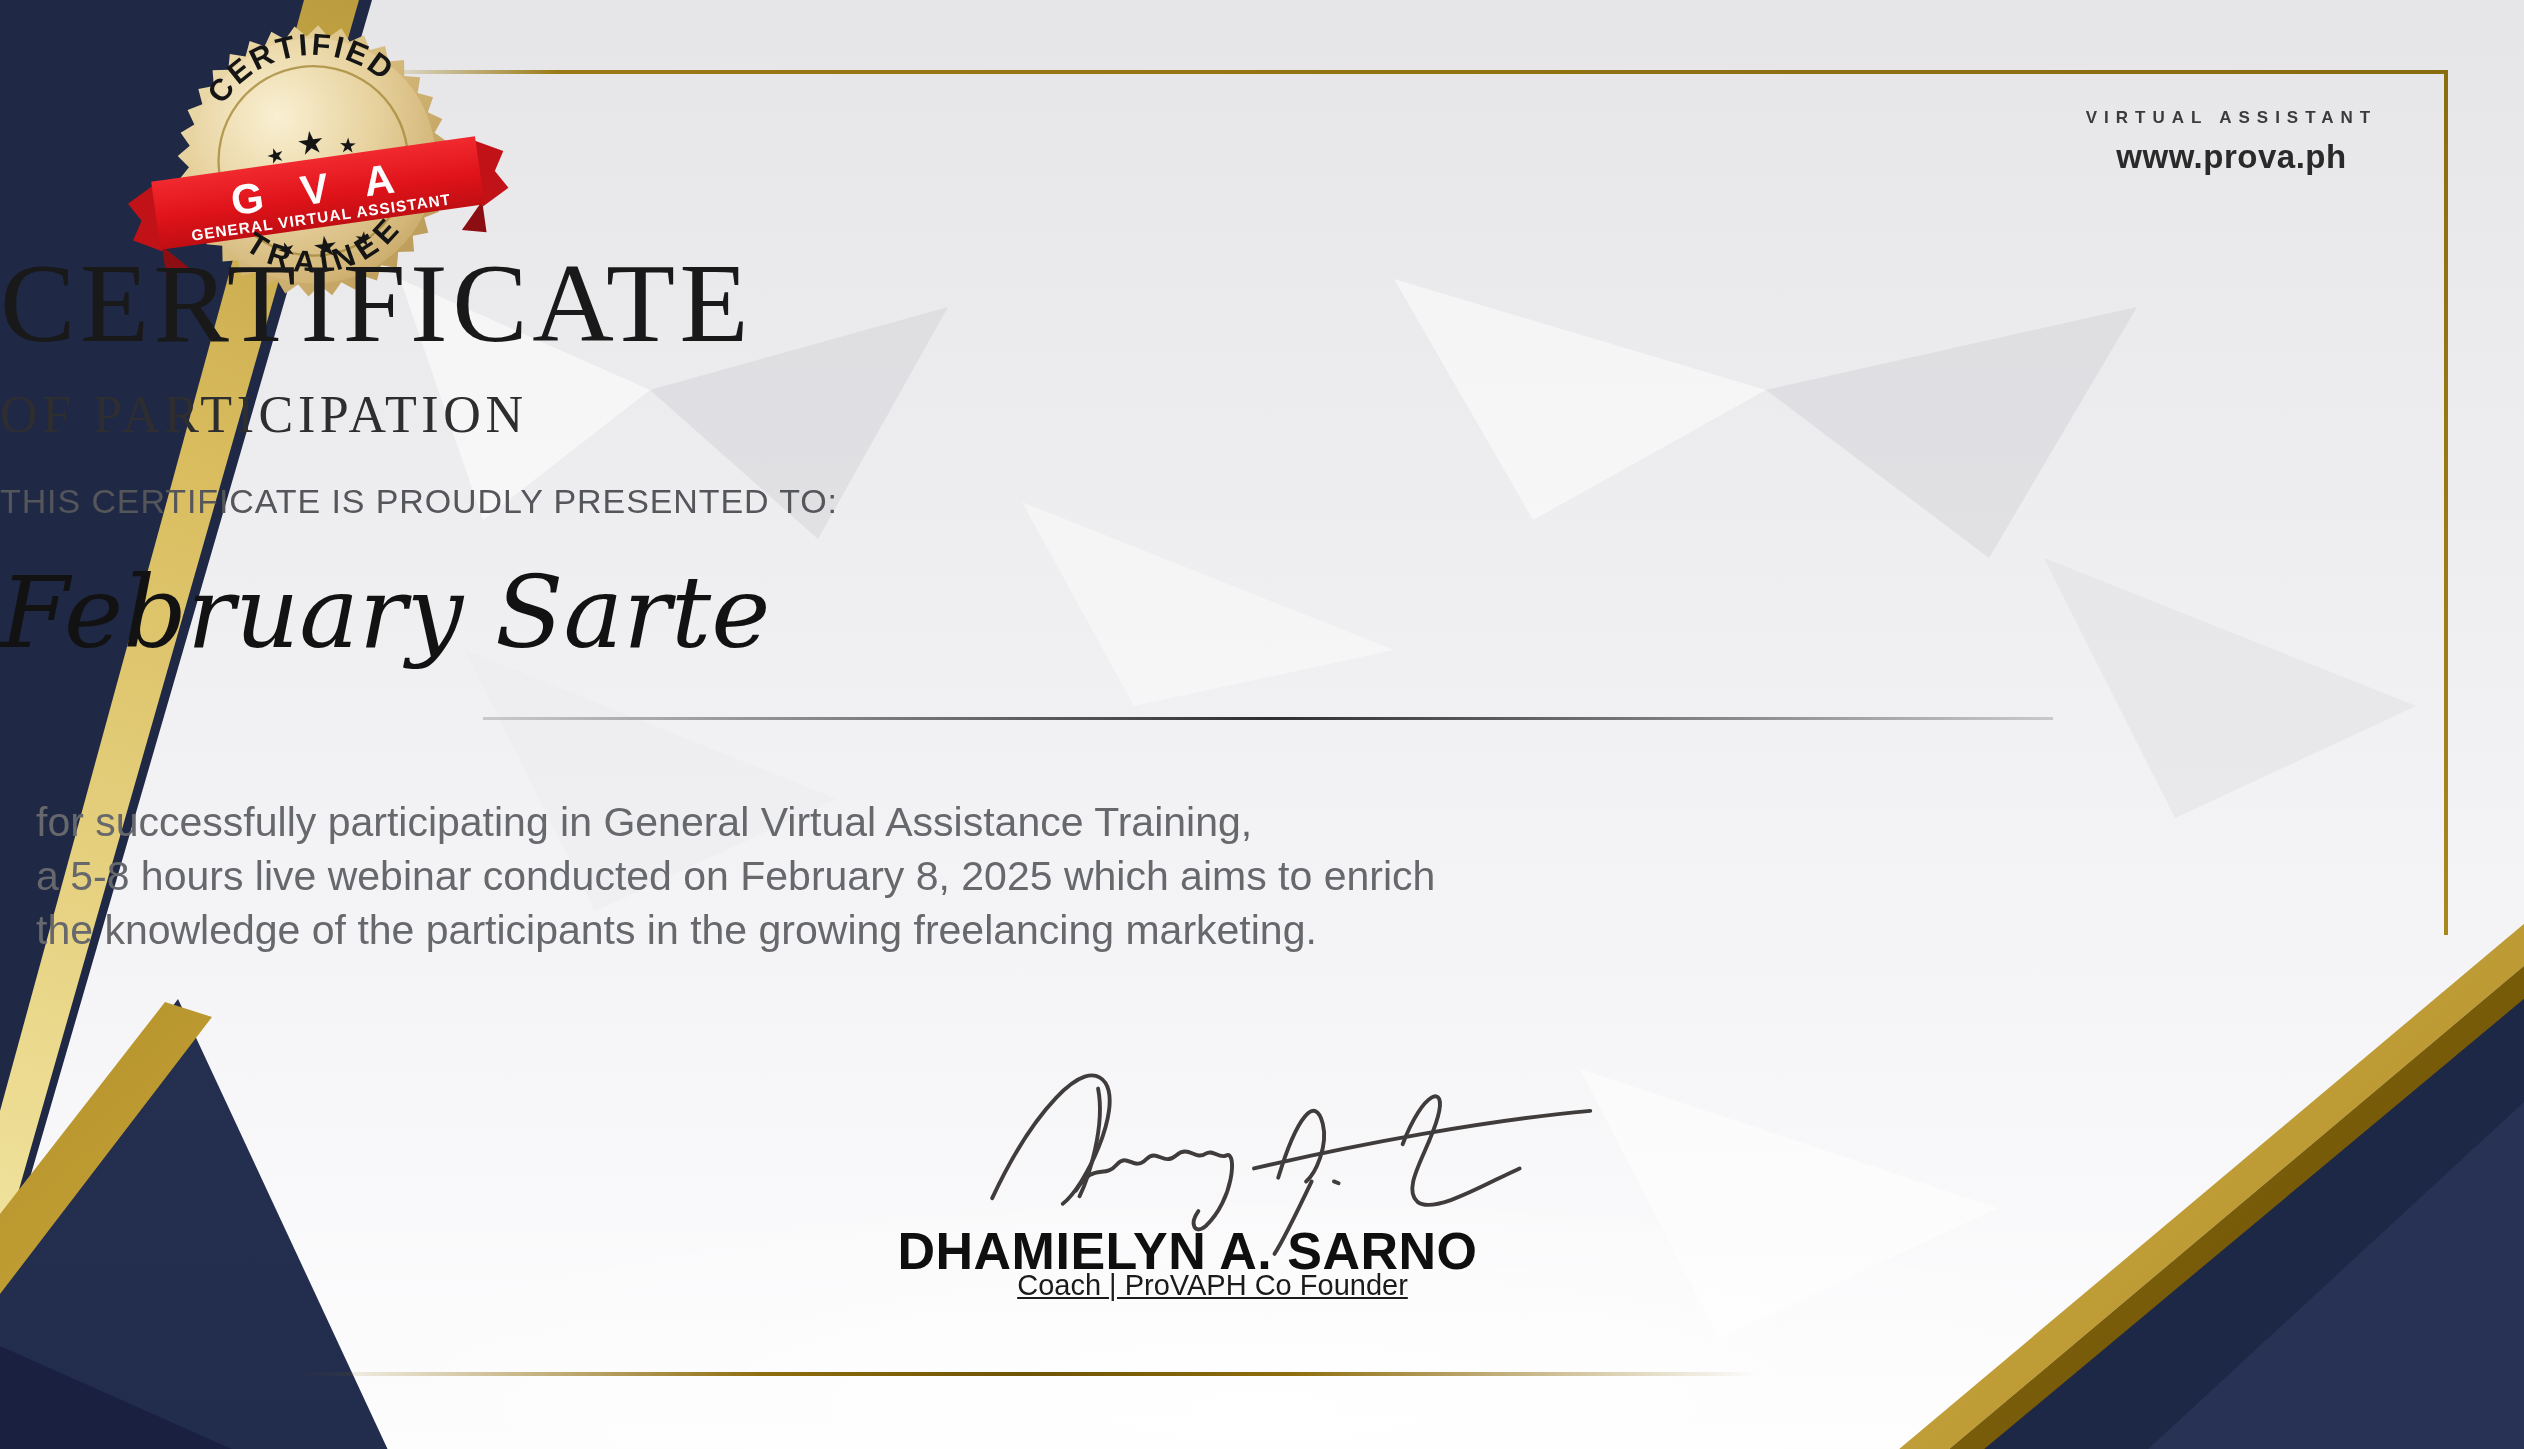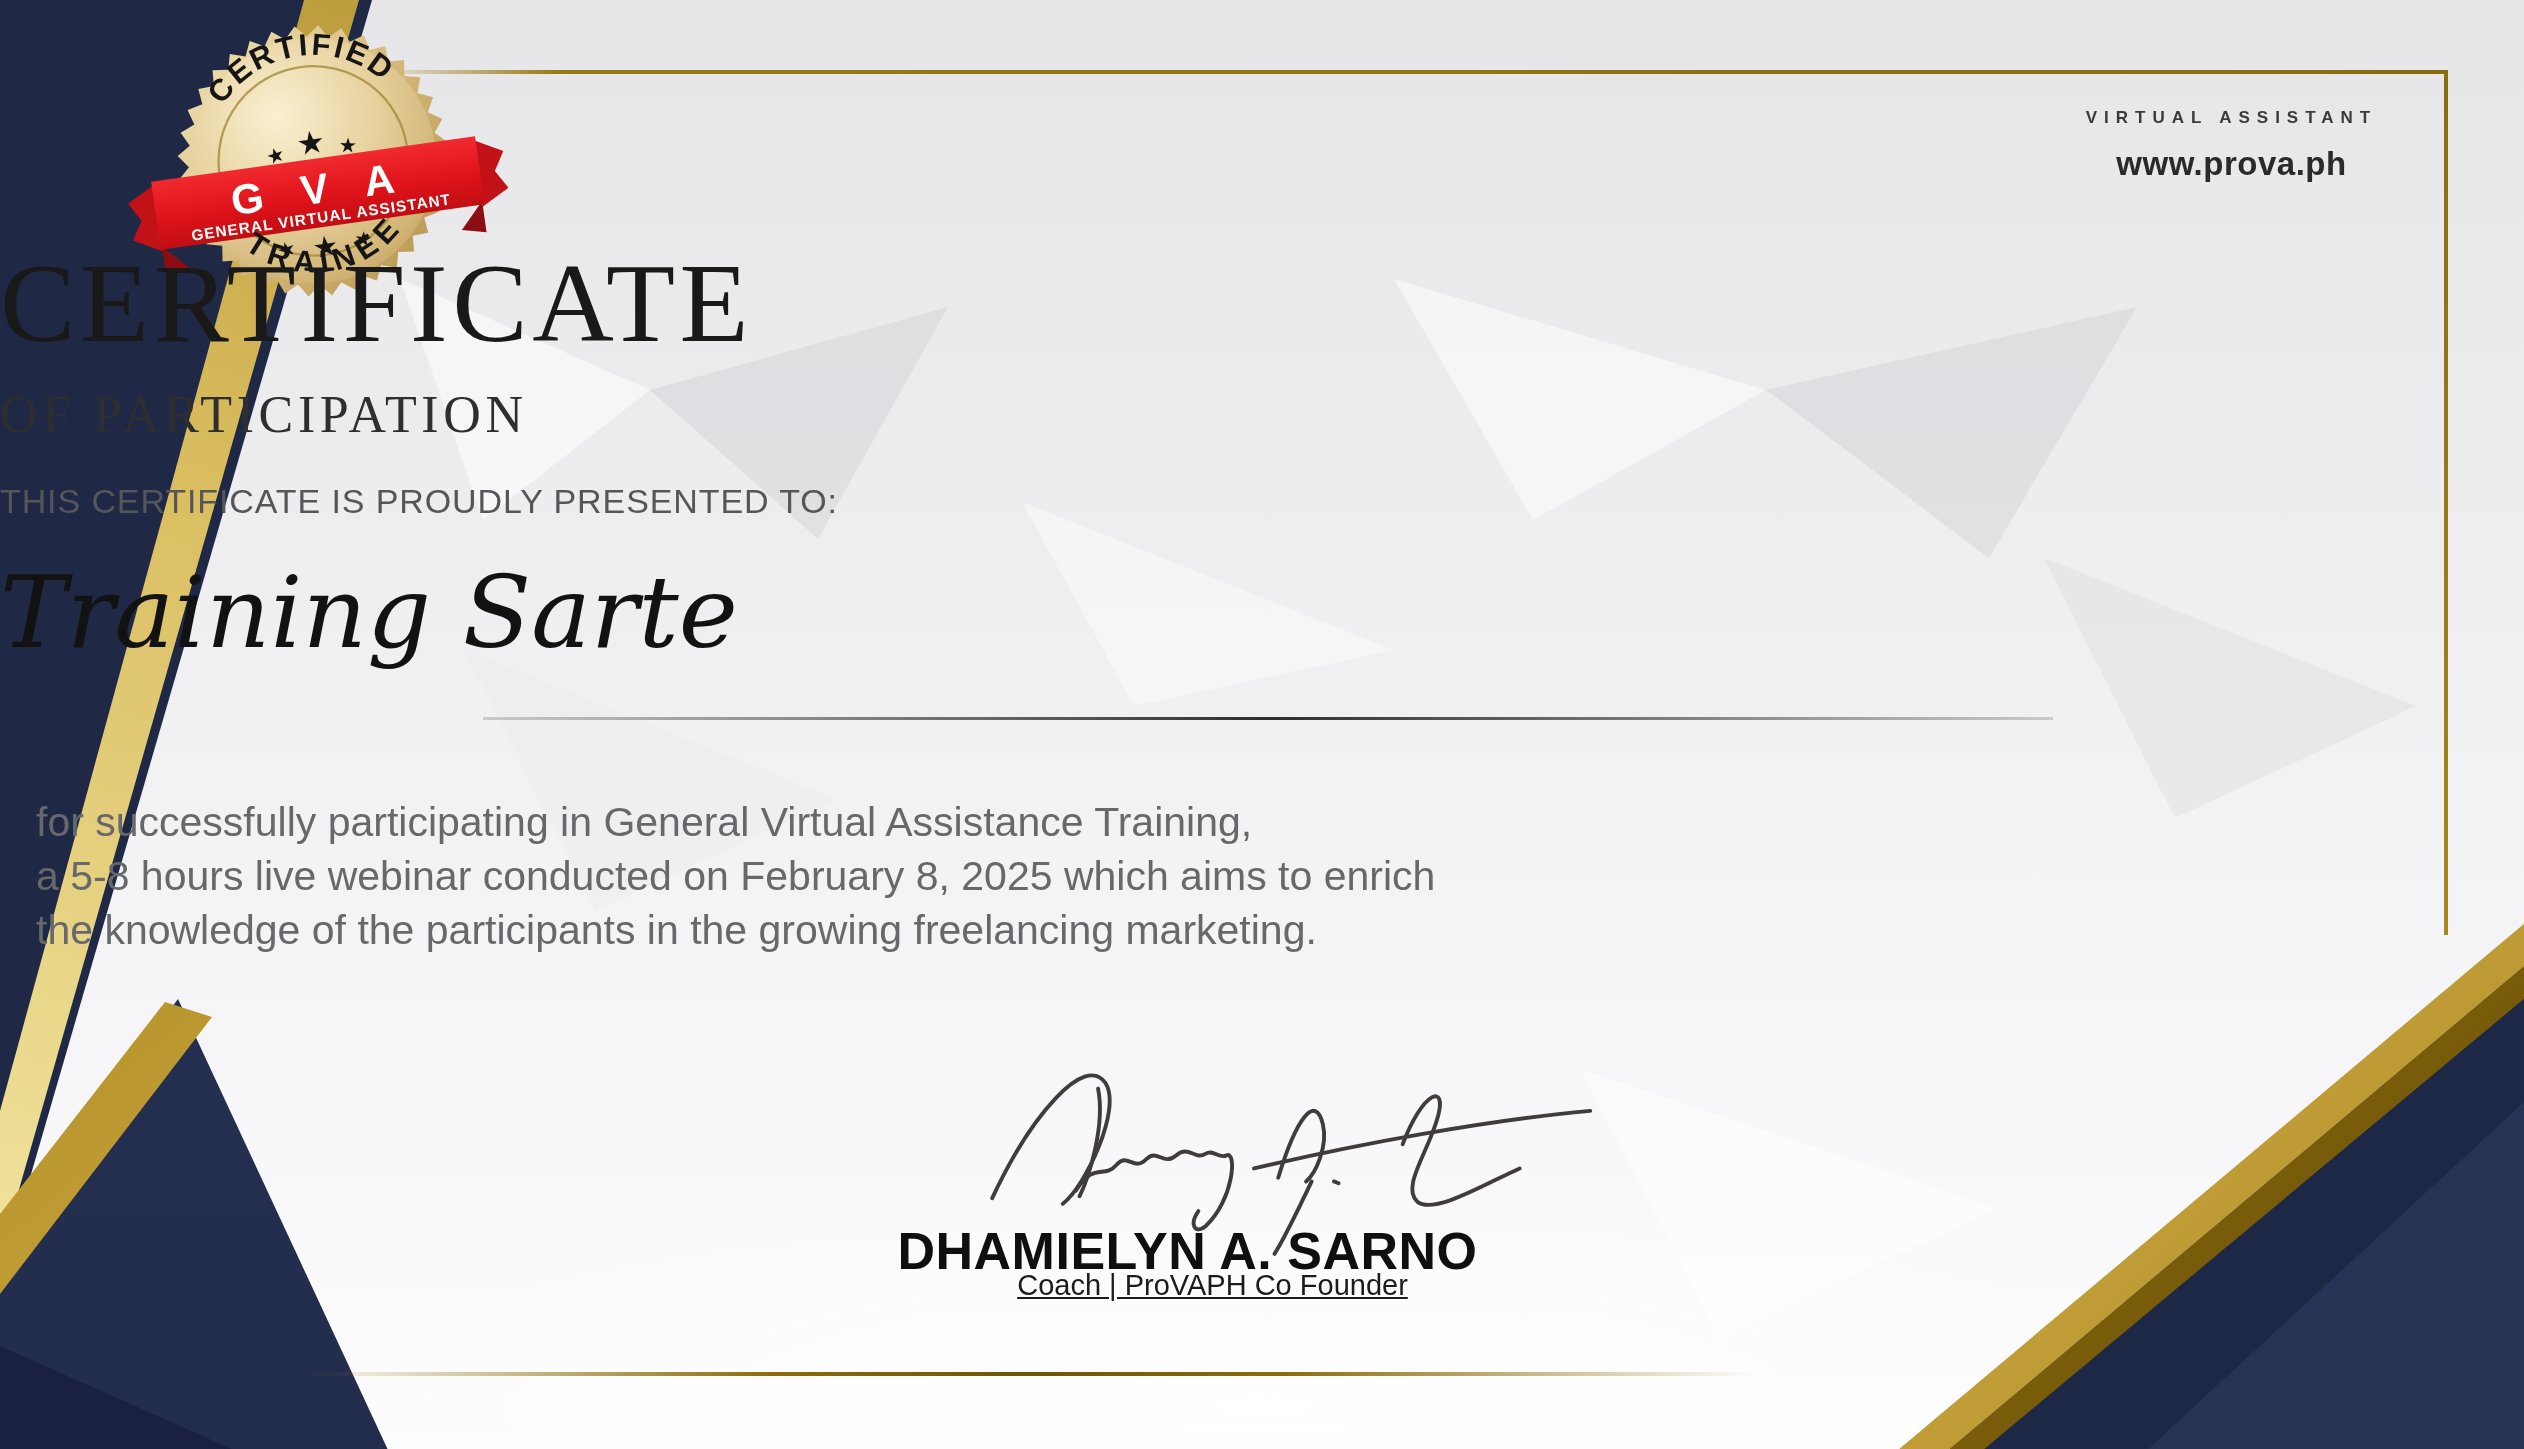--- a/index.html
+++ b/index.html
@@ -49,21 +49,21 @@
   .sig-name{position:absolute;left:816px;width:743px;top:1221px;text-align:center;
     font-size:52px;font-weight:bold;color:#0f0f0f;letter-spacing:0.5px;}
   .sig-role{position:absolute;left:841px;width:743px;top:1269px;text-align:center;
     font-size:29px;color:#1b1b1b;text-decoration:underline;}
   
   .logo-block{position:absolute;left:2040px;top:104px;width:383px;text-align:center;}
   .logo-row{display:flex;align-items:flex-start;justify-content:center;height:104px;}
   .logo-pro{font-size:97px;font-weight:bold;color:#0d0d0d;letter-spacing:-2.8px;line-height:93px;}
   .logo-mark{margin-left:3.7px;margin-top:5.6px;}
   .logo-tagline{font-size:17px;font-weight:bold;letter-spacing:7px;color:#3b3b3d;margin-top:3.7px;}
-  .logo-site{font-size:33px;font-weight:bold;color:#2a2a2a;margin-top:17px;letter-spacing:0.5px;}
+  .logo-site{font-size:33px;font-weight:bold;color:#2a2a2a;margin-top:10px;letter-spacing:0.5px;}
 </style>
 </head>
 <body>
 
 <div class="page">
 
   <div class="abs">
     <div class="facet" style="clip-path:polygon(400px 279px,650px 390px,483px 520px);background:rgba(255,255,255,.55);"></div>
     <div class="facet" style="clip-path:polygon(650px 390px,948px 307px,818px 539px);background:rgba(208,208,213,.45);"></div>
     <div class="facet" style="clip-path:polygon(1394px 279px,1766px 390px,1533px 520px);background:rgba(255,255,255,.5);"></div>
@@ -142,21 +142,21 @@
   </div>
 
   <div class="logo-block">
     <div class="logo-tagline">VIRTUAL ASSISTANT</div>
     <div class="logo-site">www.prova.ph</div>
   </div>
 
   <div class="cert-title">CERTIFICATE</div>
   <div class="cert-sub">OF PARTICIPATION</div>
   <div class="presented">THIS CERTIFICATE IS PROUDLY PRESENTED TO:</div>
-  <div class="recipient">Training Sarte</div>
+  <div class="recipient">February Sarte</div>
   <div class="divider"></div>
   <div class="body-par">
     <div>for successfully participating in General Virtual Assistance Training,</div>
     <div>a 5-8 hours live webinar conducted on February 8, 2025 which aims to enrich</div>
     <div>the knowledge of the participants in the growing freelancing marketing.</div>
   </div>
 
   <svg class="sig-svg" width="669" height="260" viewBox="0 0 720 280">
     <g fill="none" stroke="#312d2c" stroke-width="4.2" stroke-linecap="round" opacity=".92">
       <path d="M28,208 C70,118 128,52 150,84 C168,112 128,196 104,214"></path>

